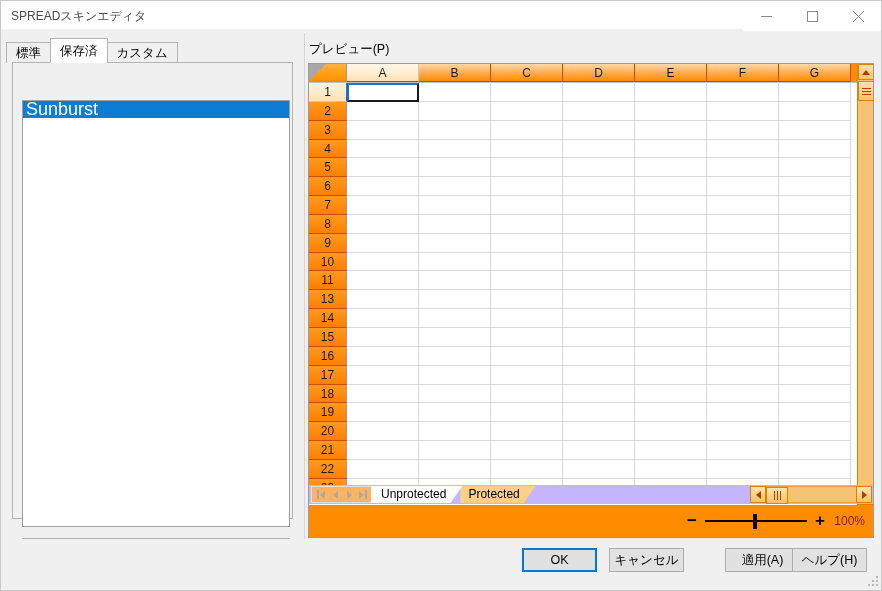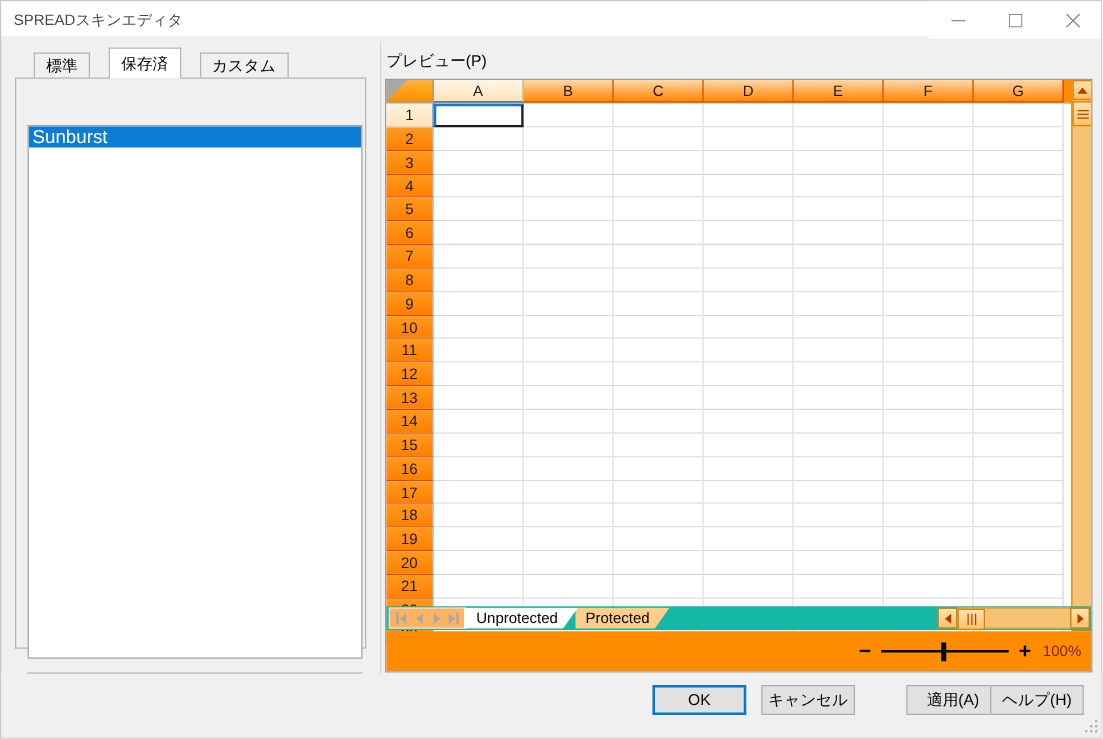--- a/index.html
+++ b/index.html
@@ -61,23 +61,23 @@
     width: 1px; height: 506px;
     background: #d6d6d6;
   }
 
   
   .left-pane {
     position: absolute; left: 0; top: 0;
     width: 303px; height: 510px;
   }
   .tabstrip {
-    position: absolute; left: 26px; top: 8px;
+    position: absolute; left: 5px; top: 8px;
     height: 24px;
-    display: flex; align-items: flex-end; gap: 16px;
+    display: flex; align-items: flex-end;
   }
   .tab {
     height: 21px;
     padding: 0 9px;
     line-height: 21px;
     font-size: 12.5px;
     background: #f0f0f0;
     border: 1px solid #b4b4b4;
     border-bottom: none;
     margin-right: -1px;
@@ -108,21 +108,21 @@
     width: 268px; height: 427px;
     background: #ffffff;
     border: 1px solid #a0a0a0;
     box-sizing: border-box;
     overflow: hidden;
   }
   .list-item {
     height: 17px;
     line-height: 17px;
     padding-left: 3px;
-    font-size: 15px;
+    font-size: 18px;
     color: #000;
     white-space: nowrap;
   }
   .list-item.selected {
     background: #0c7cd5;
     color: #ffffff;
   }
   .delete-btn {
     position: absolute;
     left: 21px; top: 507px;
@@ -275,21 +275,21 @@
   .tri.up { border-left: 4px solid transparent; border-right: 4px solid transparent; border-bottom: 5px solid #b33a00; }
   .tri.down { border-left: 4px solid transparent; border-right: 4px solid transparent; border-top: 5px solid #b33a00; }
   .tri.left { border-top: 4px solid transparent; border-bottom: 4px solid transparent; border-right: 5px solid #b33a00; }
   .tri.right { border-top: 4px solid transparent; border-bottom: 4px solid transparent; border-left: 5px solid #b33a00; }
 
   
   .tabbar {
     position: absolute;
     left: 0; bottom: 33px;
     width: 564px; height: 19px;
-    background: #14b8a6;
+    background: #c4b5fd;
     display: flex; align-items: center;
     overflow: hidden;
   }
   .navbtns {
     display: flex; align-items: center;
     height: 17px; margin-left: 2px;
     background: #ffb360;
     border: 1px solid #e0e0e0;
     padding: 0 2px;
     box-sizing: border-box;
@@ -590,30 +590,20 @@
               <div class="row-head">11</div>
               <div class="cell"></div>
               <div class="cell"></div>
               <div class="cell"></div>
               <div class="cell"></div>
               <div class="cell"></div>
               <div class="cell"></div>
               <div class="cell"></div>
             </div>
             <div class="row">
-              <div class="row-head">12</div>
-              <div class="cell"></div>
-              <div class="cell"></div>
-              <div class="cell"></div>
-              <div class="cell"></div>
-              <div class="cell"></div>
-              <div class="cell"></div>
-              <div class="cell"></div>
-            </div>
-            <div class="row">
               <div class="row-head">13</div>
               <div class="cell"></div>
               <div class="cell"></div>
               <div class="cell"></div>
               <div class="cell"></div>
               <div class="cell"></div>
               <div class="cell"></div>
               <div class="cell"></div>
             </div>
             <div class="row">

